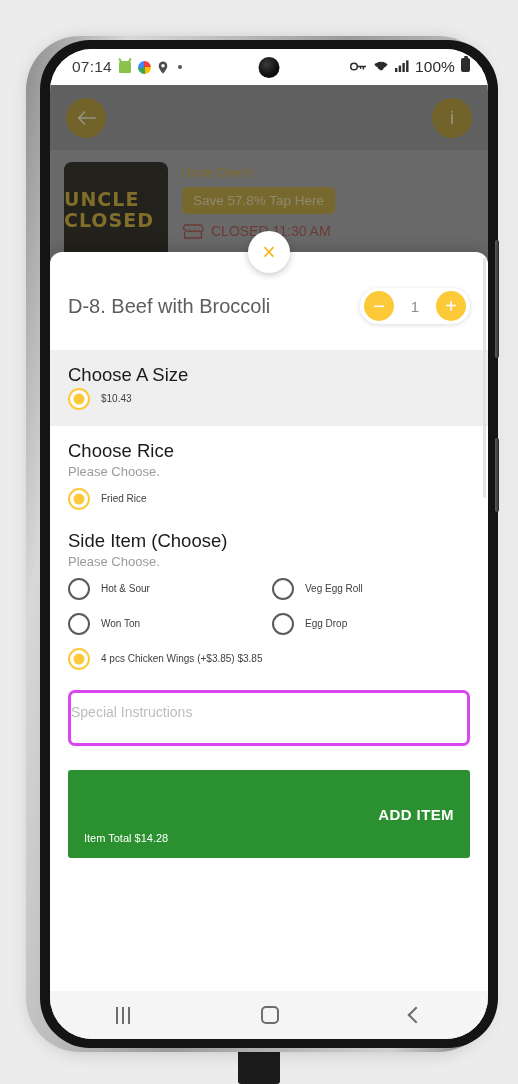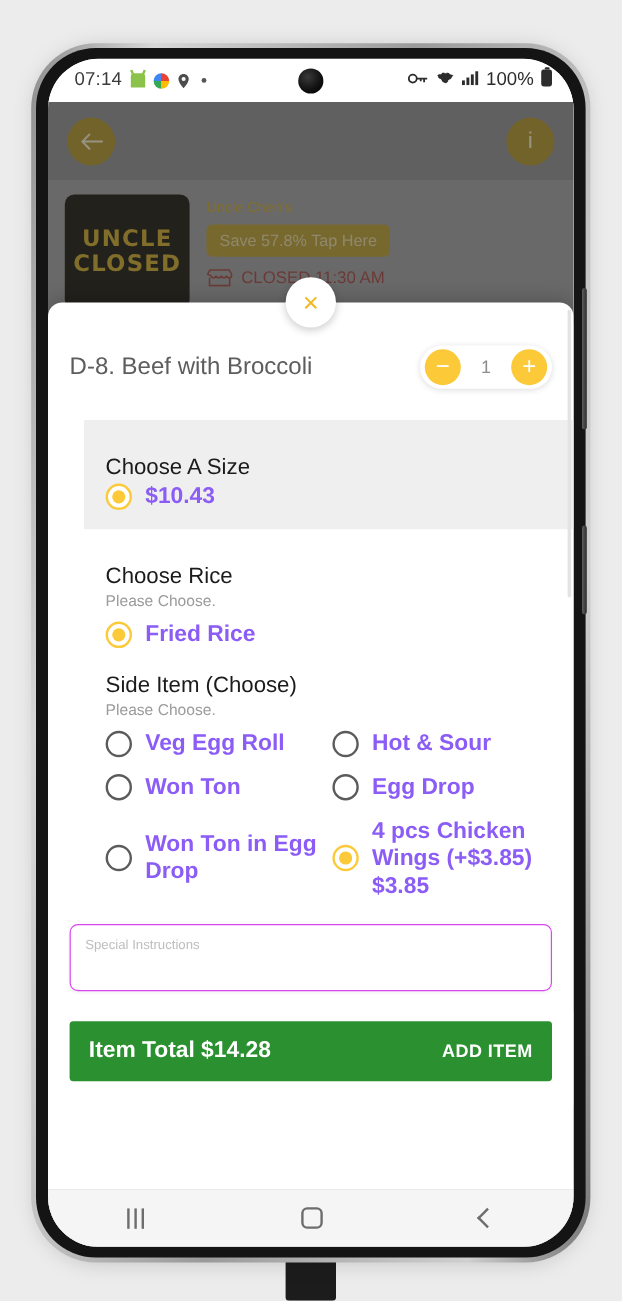--- a/index.html
+++ b/index.html
@@ -23,21 +23,21 @@
     background: rgba(0,0,0,0.18); filter: blur(9px);
   }
   .phone-outer {
     position: absolute; left: 26px; top: 36px;
     width: 466px; height: 1016px;
     border-radius: 54px;
     background: linear-gradient(100deg,#8d8d8d 0%, #d8d8d8 16%, #9a9a9a 50%, #cfcfcf 84%, #767676 100%);
     padding: 4px;
   }
   .phone-body {
-    position: absolute; left: 30px; top: 40px;
+    position: absolute; left: 40px; top: 40px;
     width: 458px; height: 1008px;
     border-radius: 50px;
     background: #141414;
     padding: 9px 10px;
   }
   .screen {
     position: relative; width: 438px; height: 990px;
     border-radius: 42px; overflow: hidden;
     background: #fff;
   }
@@ -95,21 +95,21 @@
   }
   .circle-btn {
     width: 40px; height: 40px; border-radius: 50%;
     background: #9a8020; display: flex; align-items: center; justify-content: center;
     color: #d9d2b4; font-size: 19px;
   }
   .circle-btn svg { display:block; }
   .rest-row { display: flex; padding: 12px 14px 0 14px; gap: 14px; background:#8a8a8a; height: 120px; }
   .rest-logo {
     width: 104px; height: 96px; border-radius: 8px; background: #120f06;
-    display: flex; flex-direction: column; align-items: center; justify-content: center;
+    display: flex; flex-direction: column; justify-content: center;
     color: #b39320; font-size: 19px; font-weight: bold; letter-spacing: 1px; line-height: 1.12;
     font-family: "DejaVu Sans", sans-serif;
   }
   .rest-info { flex: 1; padding-top: 4px; }
   .rest-name { font-size: 12px; color: #b59321; margin-bottom: 7px; }
   .rest-promo {
     display: inline-block; background: #a38a24; color: #cbbf92;
     font-size: 13.5px; padding: 6px 11px; border-radius: 5px; margin-bottom: 5px;
   }
   .rest-status { display: flex; align-items: center; gap: 7px; color: #8e3a33; font-size: 14px; margin-top: 4px; }
@@ -143,56 +143,56 @@
     border-radius: 22px; padding: 3px 4px;
     box-shadow: 0 1px 5px rgba(0,0,0,0.14);
   }
   .step-btn {
     width: 30px; height: 30px; border-radius: 50%; background: #fcc938;
     color: #fff; font-size: 20px; line-height: 1;
     display: flex; align-items: center; justify-content: center;
   }
   .qty { width: 34px; text-align: center; font-size: 15px; color: #8d8d8d; }
 
-  .sec { padding: 28px 18px 16px 18px; margin-left: 30px; }
+  .sec { padding: 14px 18px 16px 18px; }
   .sec.shaded { background: #efefef; }
   .sec-title { font-size: 18.5px; color: #1b1b1b; margin-bottom: 2px; }
   .sec-sub { font-size: 13px; color: #9b9b9b; margin-bottom: 9px; }
   .opt-grid { display: grid; grid-template-columns: 1fr 1fr; row-gap: 10px; column-gap: 6px; }
   .opt { display: flex; align-items: center; gap: 11px; }
   .radio {
     width: 22px; height: 22px; border-radius: 50%; flex: none;
     border: 2.4px solid #5b5b5b; background: #fff;
   }
   .radio.on {
     border-color: #fcc938; position: relative; background: #fff;
   }
   .radio.on::after {
     content: ""; position: absolute; left: 50%; top: 50%;
     transform: translate(-50%,-50%);
     width: 11px; height: 11px; border-radius: 50%; background: #fcc938;
   }
-  .opt-label { font-size: 19px; color: #8b5cf6; line-height: 1.22; font-weight: bold; }
+  .opt-label { font-size: 10px; color: #404040; line-height: 1.22; }
 
   .instr-wrap { padding: 4px 18px 12px 18px; }
   .instr {
-    width: 100%; height: 56px; border: 1px solid #d946ef; border-radius: 7px;
-    padding: 11px 12px; font-size: 11px; color: #b4b4b4;
+    width: 100%; height: 56px; border: 3px solid #d946ef; border-radius: 7px;
+    padding: 11px 0; font-size: 14px; color: #b4b4b4;
     font-family: "Liberation Sans", sans-serif; resize: none; outline: none;
     box-shadow: 0 1px 3px rgba(0,0,0,0.05);
   }
   .instr::placeholder { color: #bdbdbd; }
 
   .total-wrap { padding: 8px 18px 20px 18px; background: #fff; }
   .total-bar {
     display: flex; align-items: center; justify-content: space-between;
     background: #2b9130; border-radius: 3px; padding: 14px 16px;
     color: #fff;
   }
-  .total-left { font-size: 19px; font-weight: bold; }
+  .total-left { font-size: 11px; font-weight: normal; margin-top: 48px; }
   .total-right { font-size: 15px; font-weight: bold; letter-spacing: .4px; }
 
   .modal-scrollbar {
     position: absolute; right: 2px; top: 6px; width: 3px; height: 240px;
     background: #e3e3e3; border-radius: 2px;
   }
 
   
   .navbar {
     position: absolute; left: 0; right: 0; bottom: 0; height: 48px;
@@ -327,37 +327,33 @@
               </div>
             </div>
           </div>
 
           <div class="sec" style="padding-top:4px;">
             <div class="sec-title">Side Item (Choose)</div>
             <div class="sec-sub">Please Choose.</div>
             <div class="opt-grid" style="row-gap:13px;">
               <div class="opt">
                 <span class="radio"></span>
+                <span class="opt-label">Hot &amp; Sour</span>
+              </div>
+              <div class="opt">
+                <span class="radio"></span>
                 <span class="opt-label">Veg Egg Roll</span>
-              </div>
-              <div class="opt">
-                <span class="radio"></span>
-                <span class="opt-label">Hot &amp; Sour</span>
               </div>
               <div class="opt">
                 <span class="radio"></span>
                 <span class="opt-label">Won Ton</span>
               </div>
               <div class="opt">
                 <span class="radio"></span>
                 <span class="opt-label">Egg Drop</span>
-              </div>
-              <div class="opt">
-                <span class="radio"></span>
-                <span class="opt-label">Won Ton in Egg Drop</span>
               </div>
               <div class="opt">
                 <span class="radio on"></span>
                 <span class="opt-label">4 pcs Chicken Wings (+$3.85) $3.85</span>
               </div>
             </div>
           </div>
 
           <div class="instr-wrap">
             <textarea class="instr" placeholder="Special Instructions" style=""></textarea>

